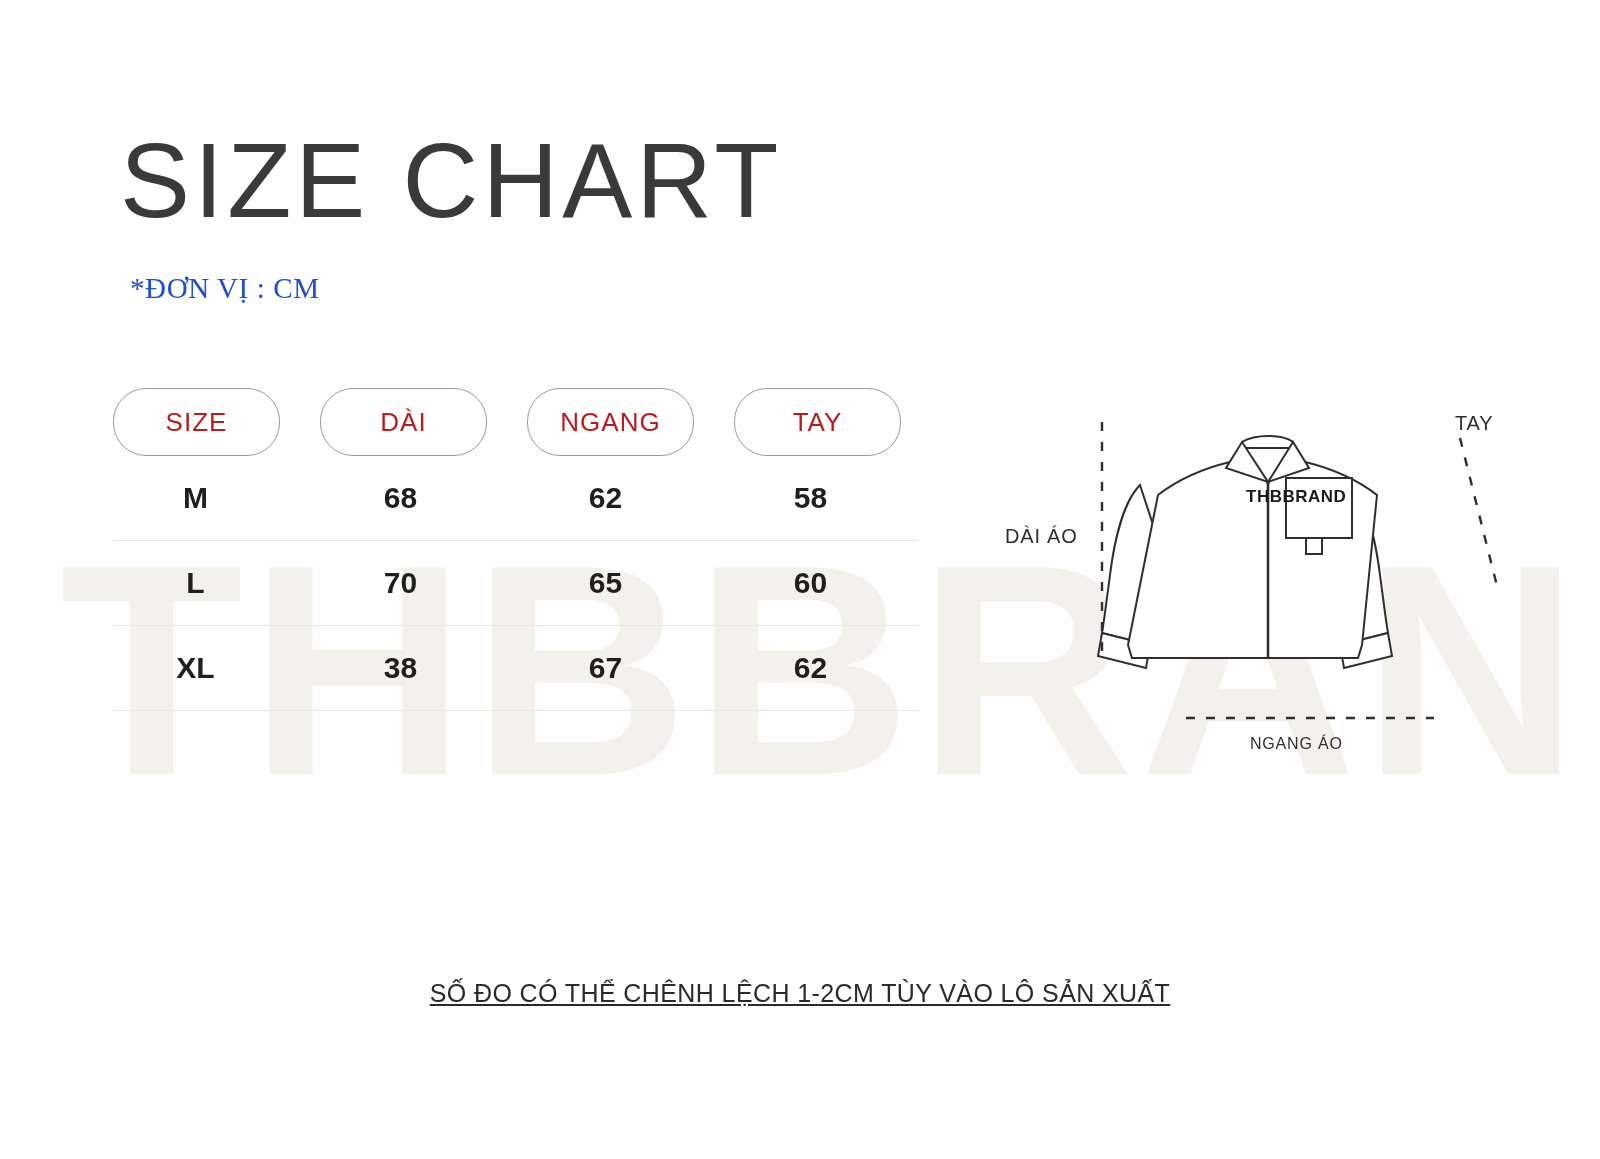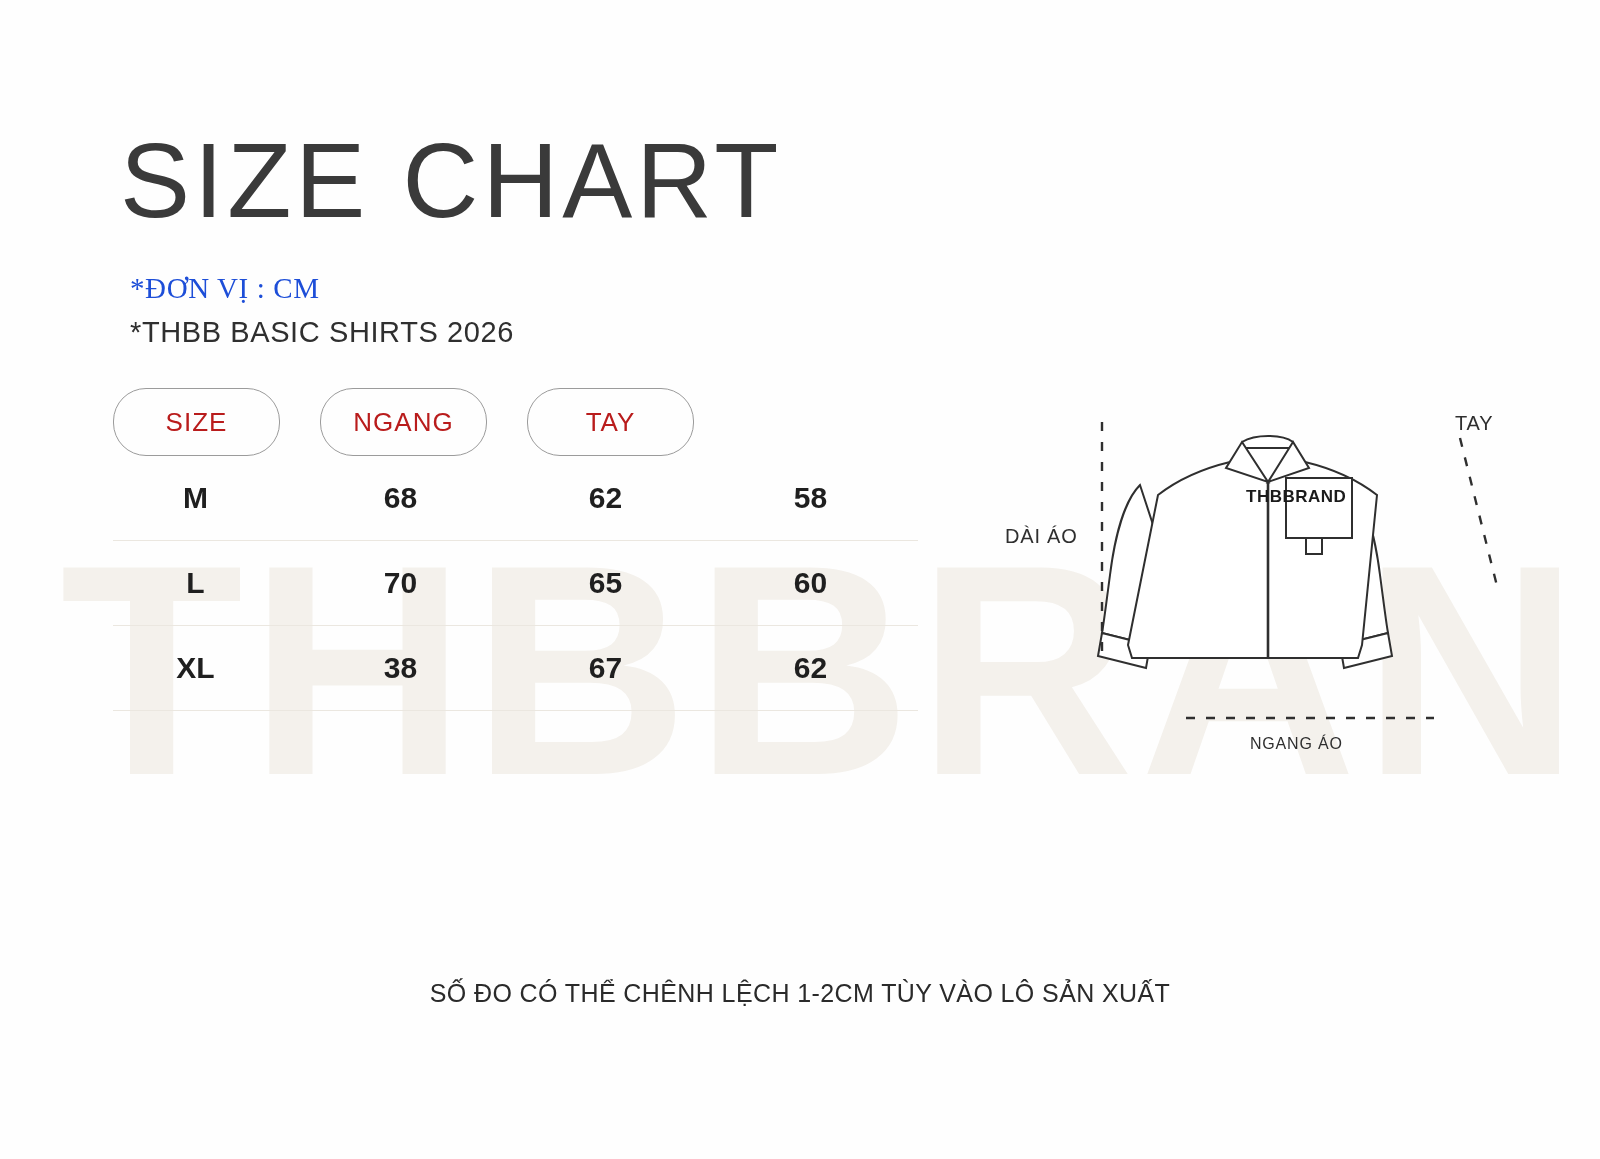--- a/index.html
+++ b/index.html
@@ -155,36 +155,37 @@
     left: 0;
     top: 975px;
     width: 1600px;
     text-align: center;
   }
   .footer div {
     font-size: 25px;
     letter-spacing: 0.4px;
     color: #2a2a2a;
     line-height: 1.45;
+    text-decoration: underline;
   }
 </style>
 </head>
 <body>
 
 <div class="page">
 
   <div class="watermark">THBBRAND</div>
 
   <div class="title">SIZE CHART</div>
   <div class="subtitle-1">*ĐƠN VỊ : CM</div>
-  <div class="subtitle-2">*THBB BASIC SHIRTS 2026</div>
 
   <div class="table">
     <div class="head-row">
       <div class="head-cell">SIZE</div>
+      <div class="head-cell">DÀI</div>
       <div class="head-cell">NGANG</div>
       <div class="head-cell">TAY</div>
     </div>
 
     <div class="data-row">
       <div class="data-cell">M</div>
       <div class="data-cell">68</div>
       <div class="data-cell">62</div>
       <div class="data-cell">58</div>
     </div>

